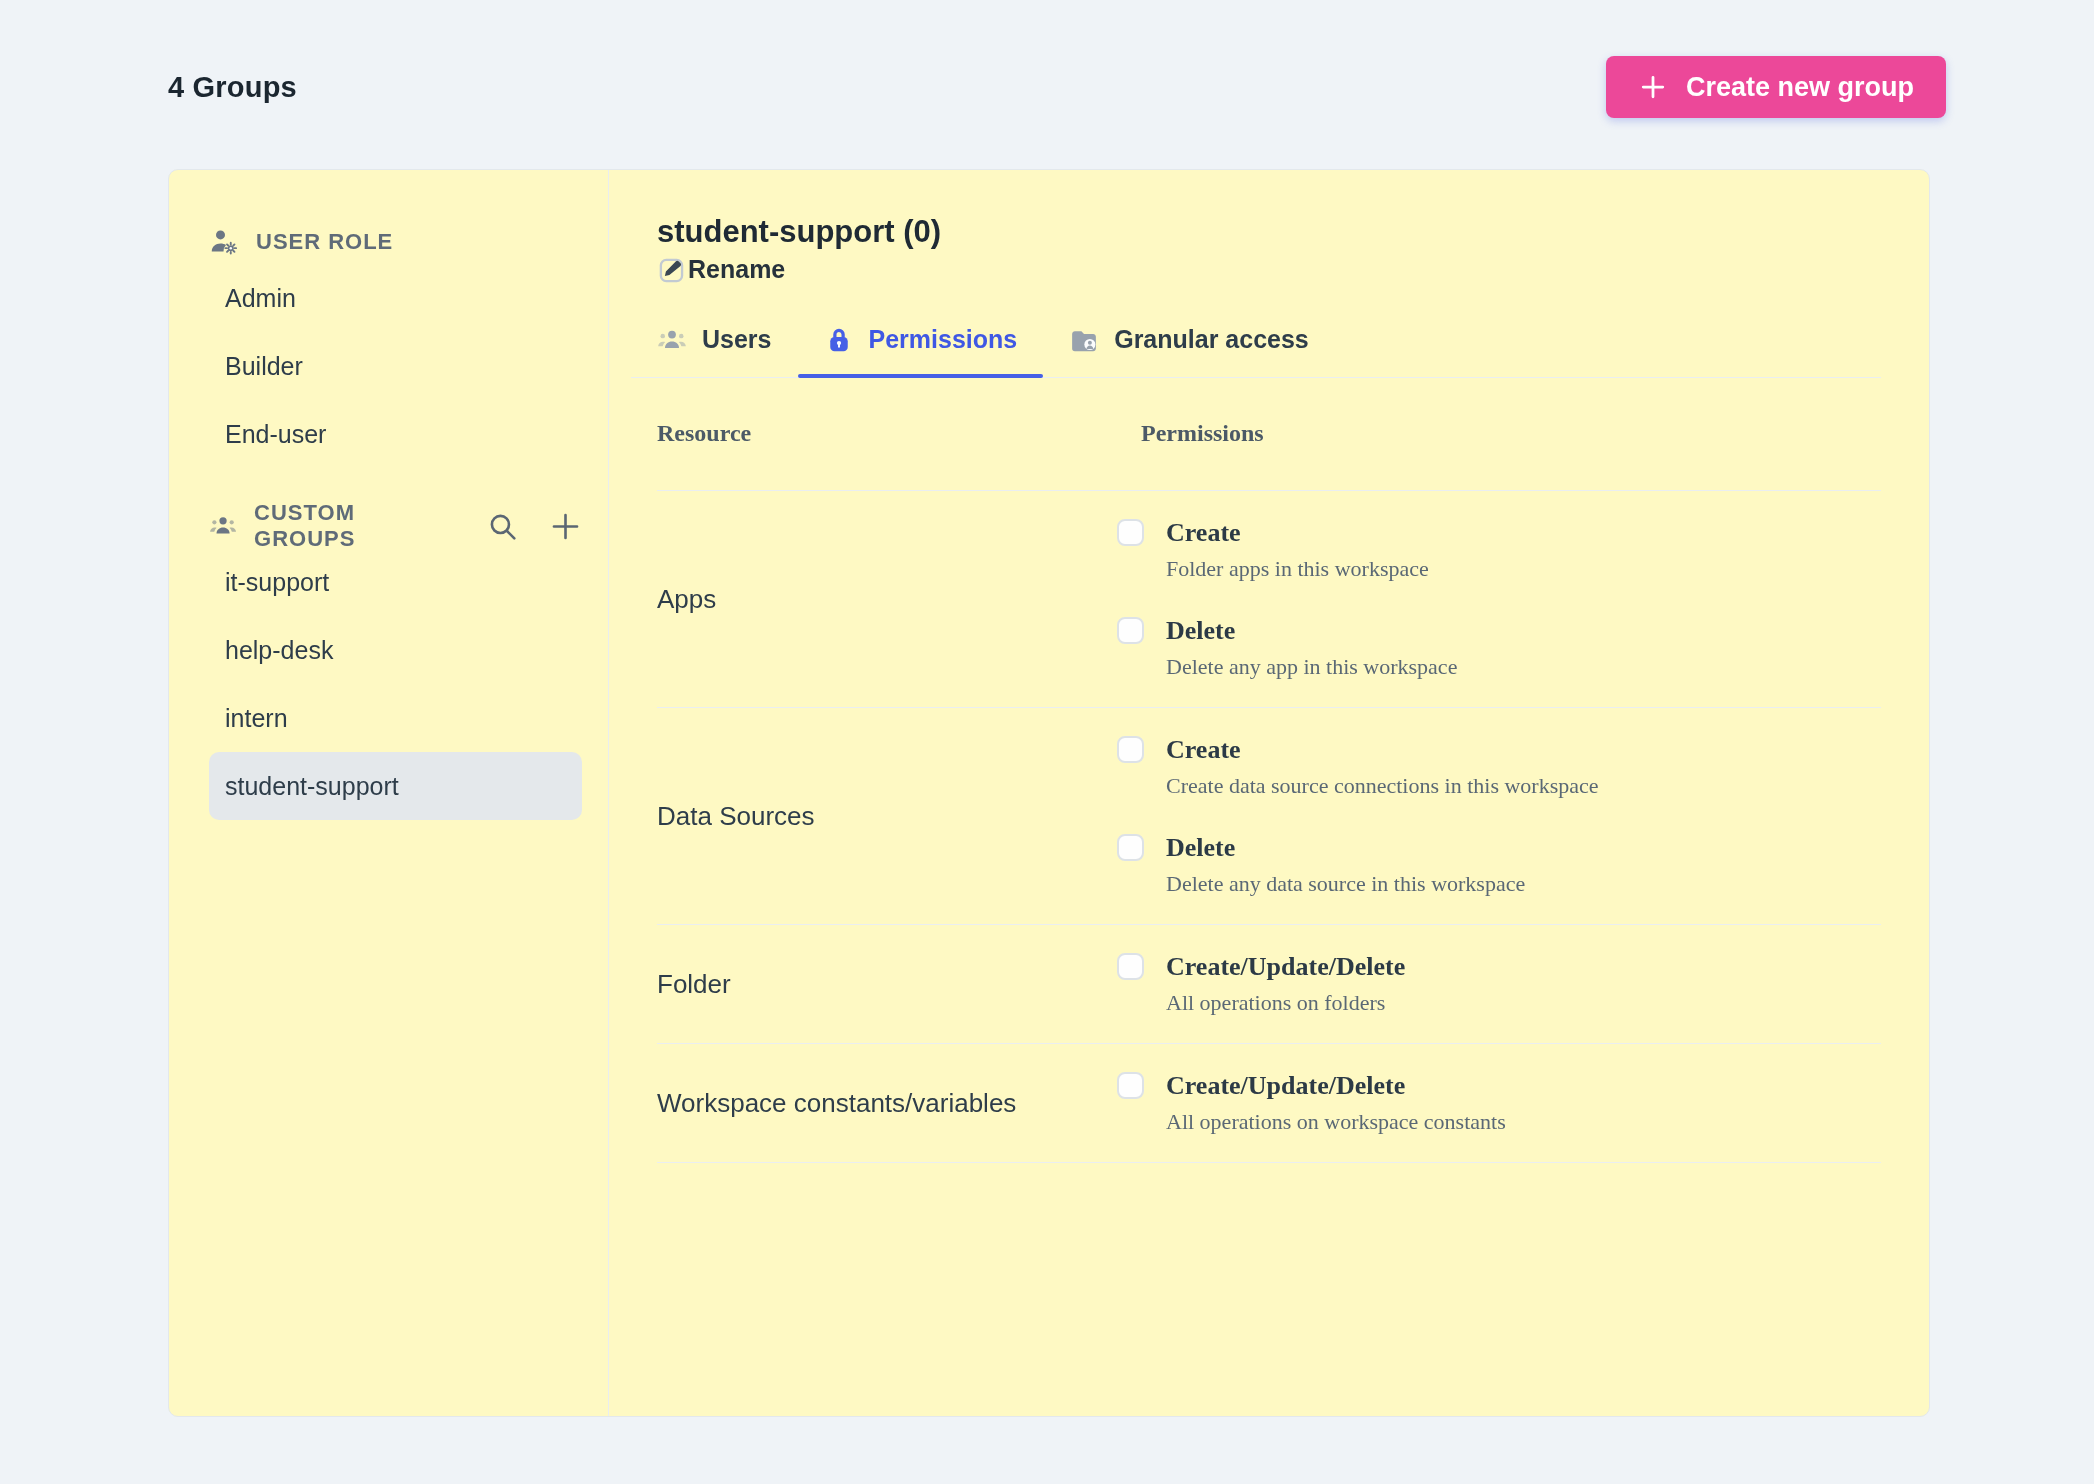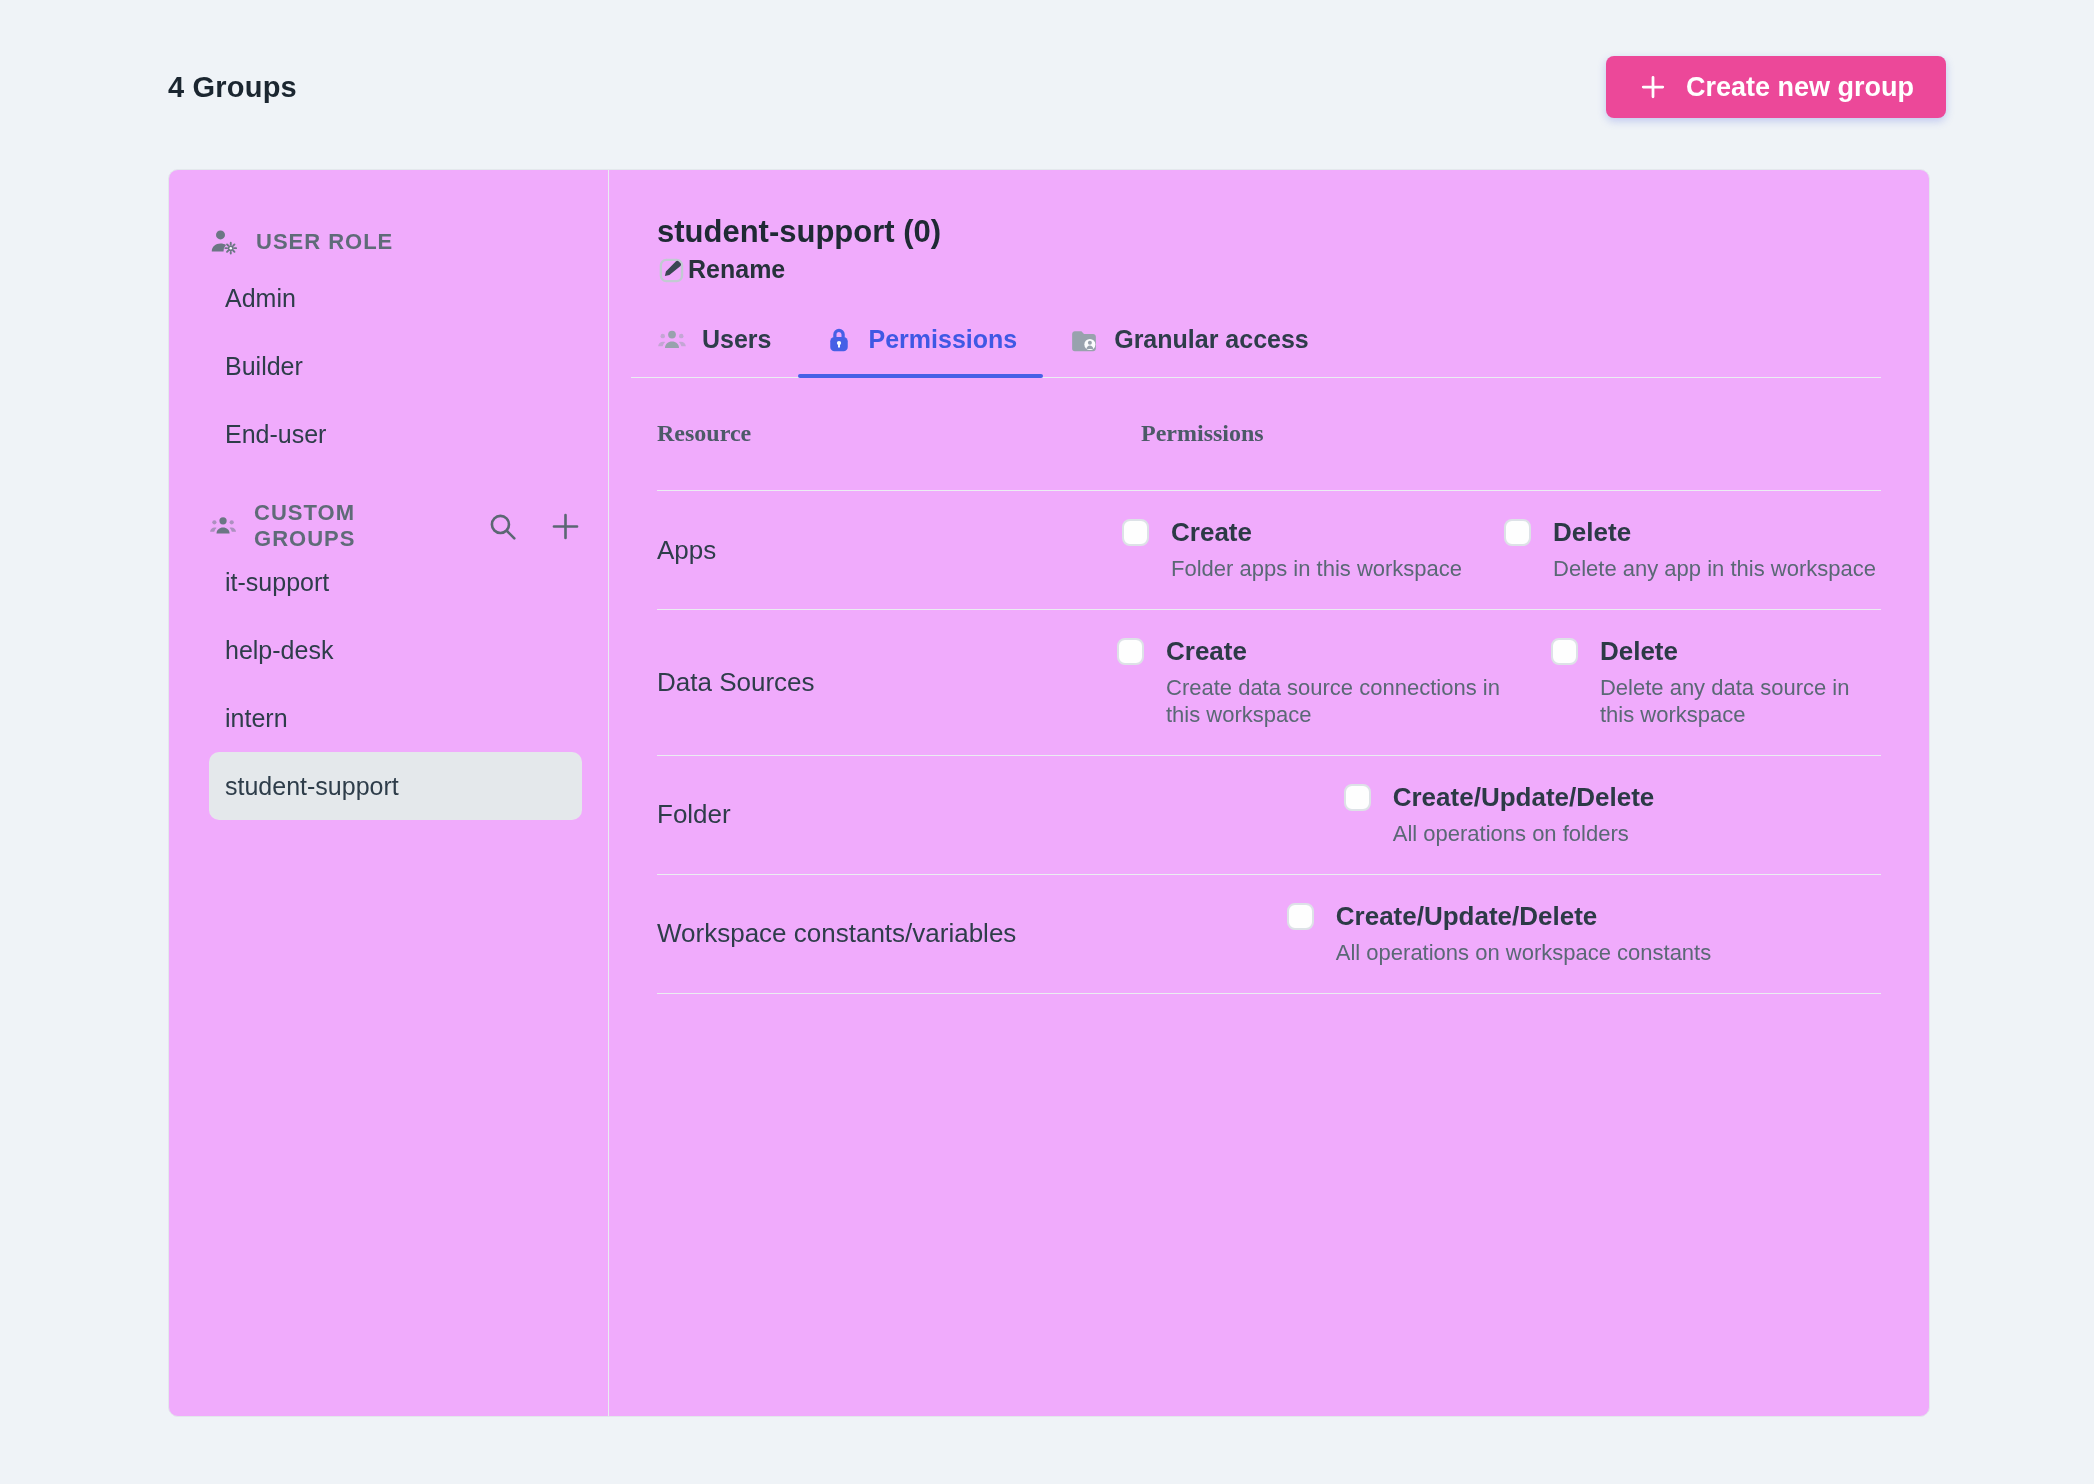--- a/index.html
+++ b/index.html
@@ -9,21 +9,21 @@
   
   .top{position:absolute;left:168px;top:47px;right:148px;display:flex;
     align-items:center;justify-content:space-between;height:80px;}
   .page-title{font-size:29px;font-weight:600;color:#1b2630;margin:0;letter-spacing:.2px;}
   .create-btn{display:flex;align-items:center;gap:18px;background:#ec4899;color:#fff;
     border:none;border-radius:8px;height:62px;padding:0 32px;font-size:27px;font-weight:700;
     font-family:inherit;cursor:pointer;box-shadow:0 3px 8px rgba(70,90,220,.28);}
   .create-btn .icon{width:30px;height:30px;display:flex;color:#fff;}
 
   
-  .card{position:absolute;left:168px;top:169px;width:1762px;height:1248px;background:#f0abfc;
+  .card{position:absolute;left:168px;top:169px;width:1762px;height:1248px;background:#fef9c3;
     border:1px solid #e3e8ec;border-radius:10px;display:flex;overflow:hidden;box-sizing:border-box;}
 
   
   .sidebar{width:440px;flex:none;border-right:1px solid #e9edf0;padding:50px 26px 0 40px;box-sizing:border-box;}
   .section{margin-bottom:36px;}
   .section-header{display:flex;align-items:center;height:44px;color:#5f6b78;
     font-size:22px;font-weight:700;letter-spacing:.045em;}
   .section-header .icon{width:30px;height:30px;margin-right:17px;display:flex;color:#6b7684;}
   .icon svg{width:100%;height:100%;display:block;}
   .header-action{width:33px;height:33px;display:flex;cursor:pointer;color:#5b6773;border:none;background:none;padding:0;}
@@ -50,21 +50,21 @@
   .tab.active::after{content:"";position:absolute;left:0;right:0;bottom:-1px;height:4px;
     background:#4660e6;border-radius:2px;}
 
   .table-header{display:flex;margin-top:34px;padding:8px 0 43px;border-bottom:1px solid #eaeef1;
     font-size:24px;font-weight:600;color:#4c5a67;font-family:Liberation Serif, serif;}
   .col-resource{width:460px;flex:none;}
   .col-permissions{flex:1;padding-left:24px;}
 
   .perm-row{display:flex;border-bottom:1px solid #eaeef1;padding:26px 0;}
   .resource-name{width:460px;flex:none;display:flex;align-items:center;font-size:26px;color:#2e3d4a;}
-  .perm-list{flex:1;display:flex;flex-direction:row;gap:42px;justify-content:center;}
+  .perm-list{flex:1;display:flex;flex-direction:column;gap:32px;justify-content:center;font-family:Liberation Serif, serif;}
   .perm-top{display:flex;align-items:center;gap:22px;}
   .checkbox{width:27px;height:27px;border:2px solid #dde2e7;border-radius:8px;background:#fefefe;
     box-sizing:border-box;cursor:pointer;flex:none;}
   .perm-label{font-size:26px;font-weight:600;color:#2c3a46;line-height:1.2;}
   .perm-desc{margin:8px 0 0 49px;font-size:22px;color:#5a6875;line-height:1.22;}
 </style>
 </head>
 <body>
 
 <div class="screen">

